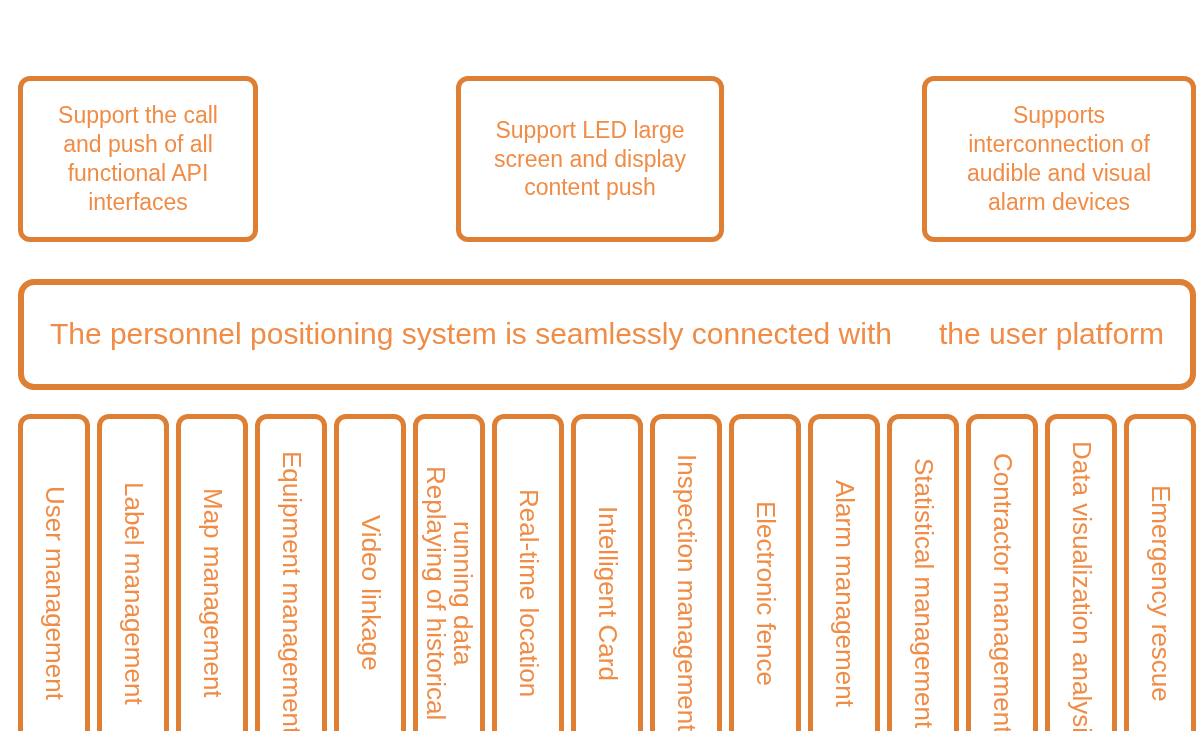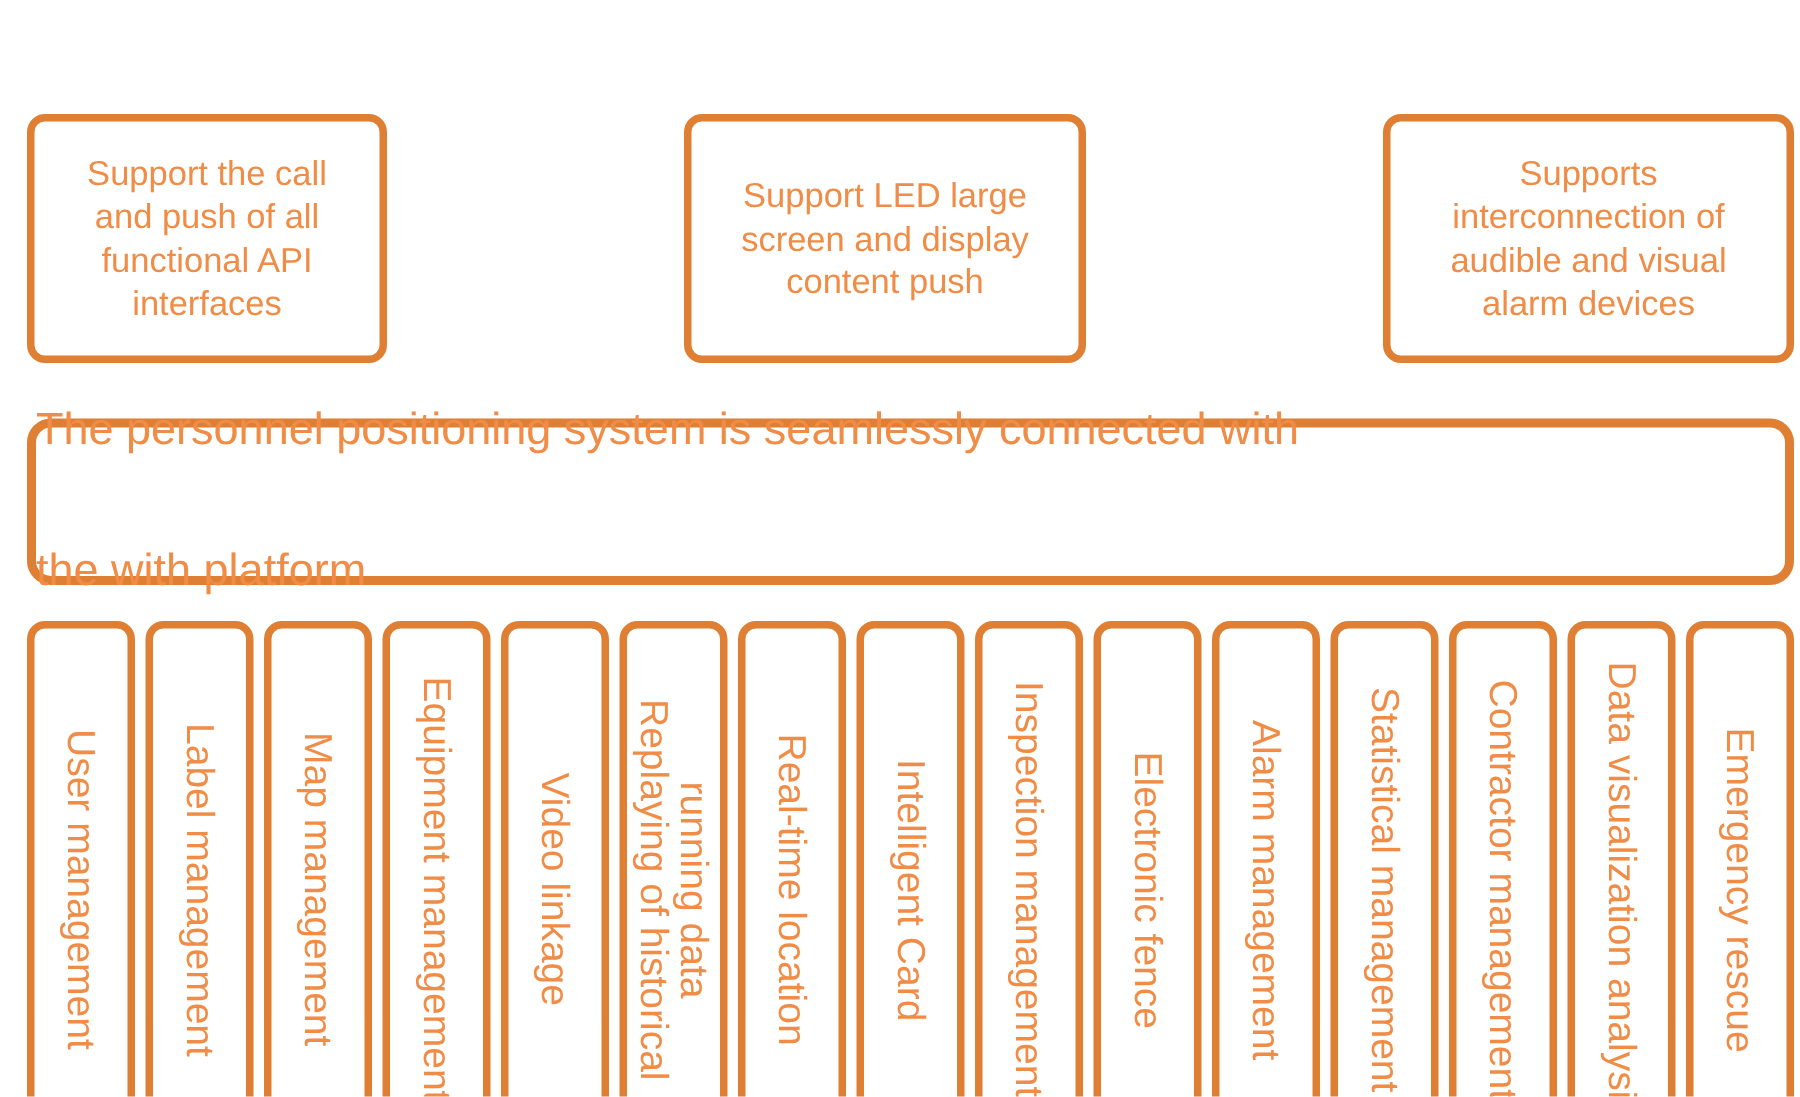--- a/index.html
+++ b/index.html
@@ -45,22 +45,22 @@
   .feature-box.w3 { width: 268px; }
   .feature-box.w4 { width: 274px; }
   
   .banner {
     margin-top: 37px;
     height: 111px;
     border: 6px solid var(--accent);
     border-radius: 16px;
     color: var(--text-orange);
     display: flex;
-    flex-direction: column;
-    align-items: flex-start;
+    flex-direction: row;
+    align-items: center;
     justify-content: center;
     font-size: 30px;
     background: var(--bg);
     gap: 47px;
   }
   .banner .banner-line {
     display: block;
     text-align: center;
     line-height: 1.56;
     white-space: nowrap;
@@ -106,21 +106,21 @@
     <div class="feature-box w3">
       <span>Support LED large screen and display content push</span>
     </div>
     <div class="feature-box w4">
       <span>Supports interconnection of audible and visual alarm devices</span>
     </div>
   </div>
 
   <div class="banner">
     <span class="banner-line">The personnel positioning system is seamlessly connected with</span>
-    <span class="banner-line">the with platform</span>
+    <span class="banner-line">the user platform</span>
   </div>
 
   <div class="modules">
     <div class="module-box">
       <span class="module-label">User management</span>
     </div>
     <div class="module-box">
       <span class="module-label">Label management</span>
     </div>
     <div class="module-box">

